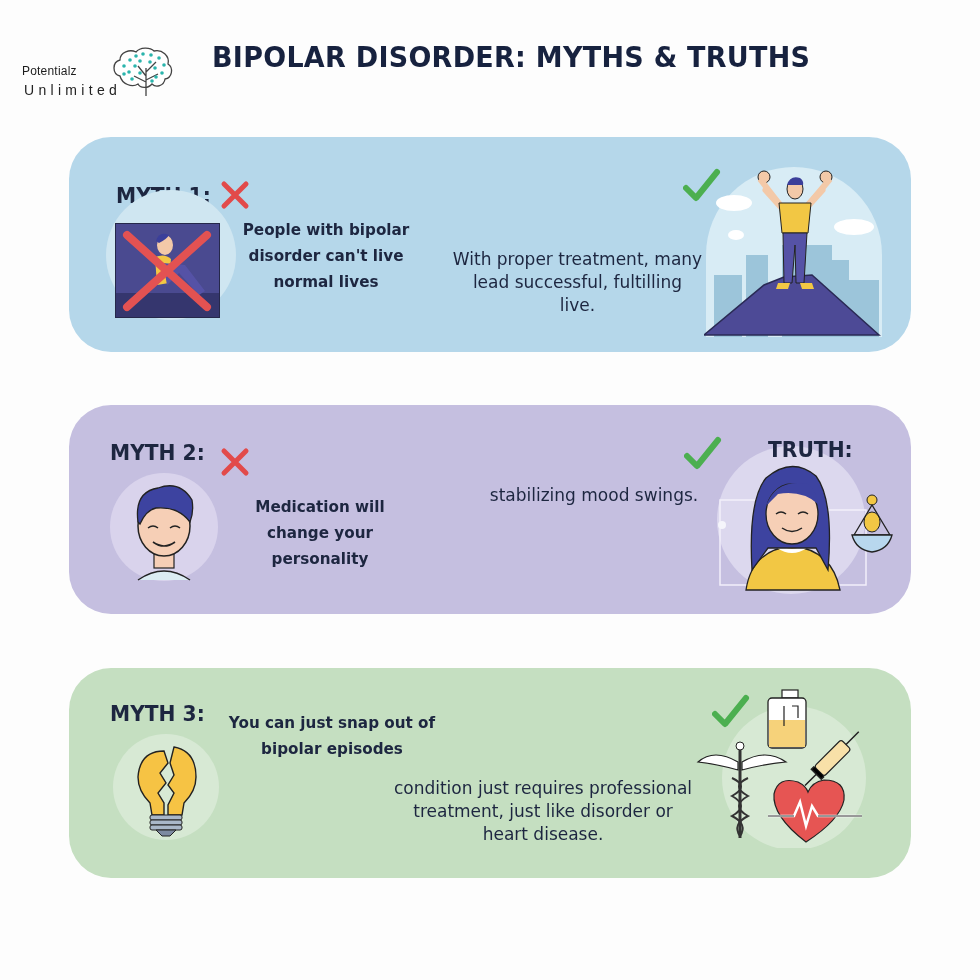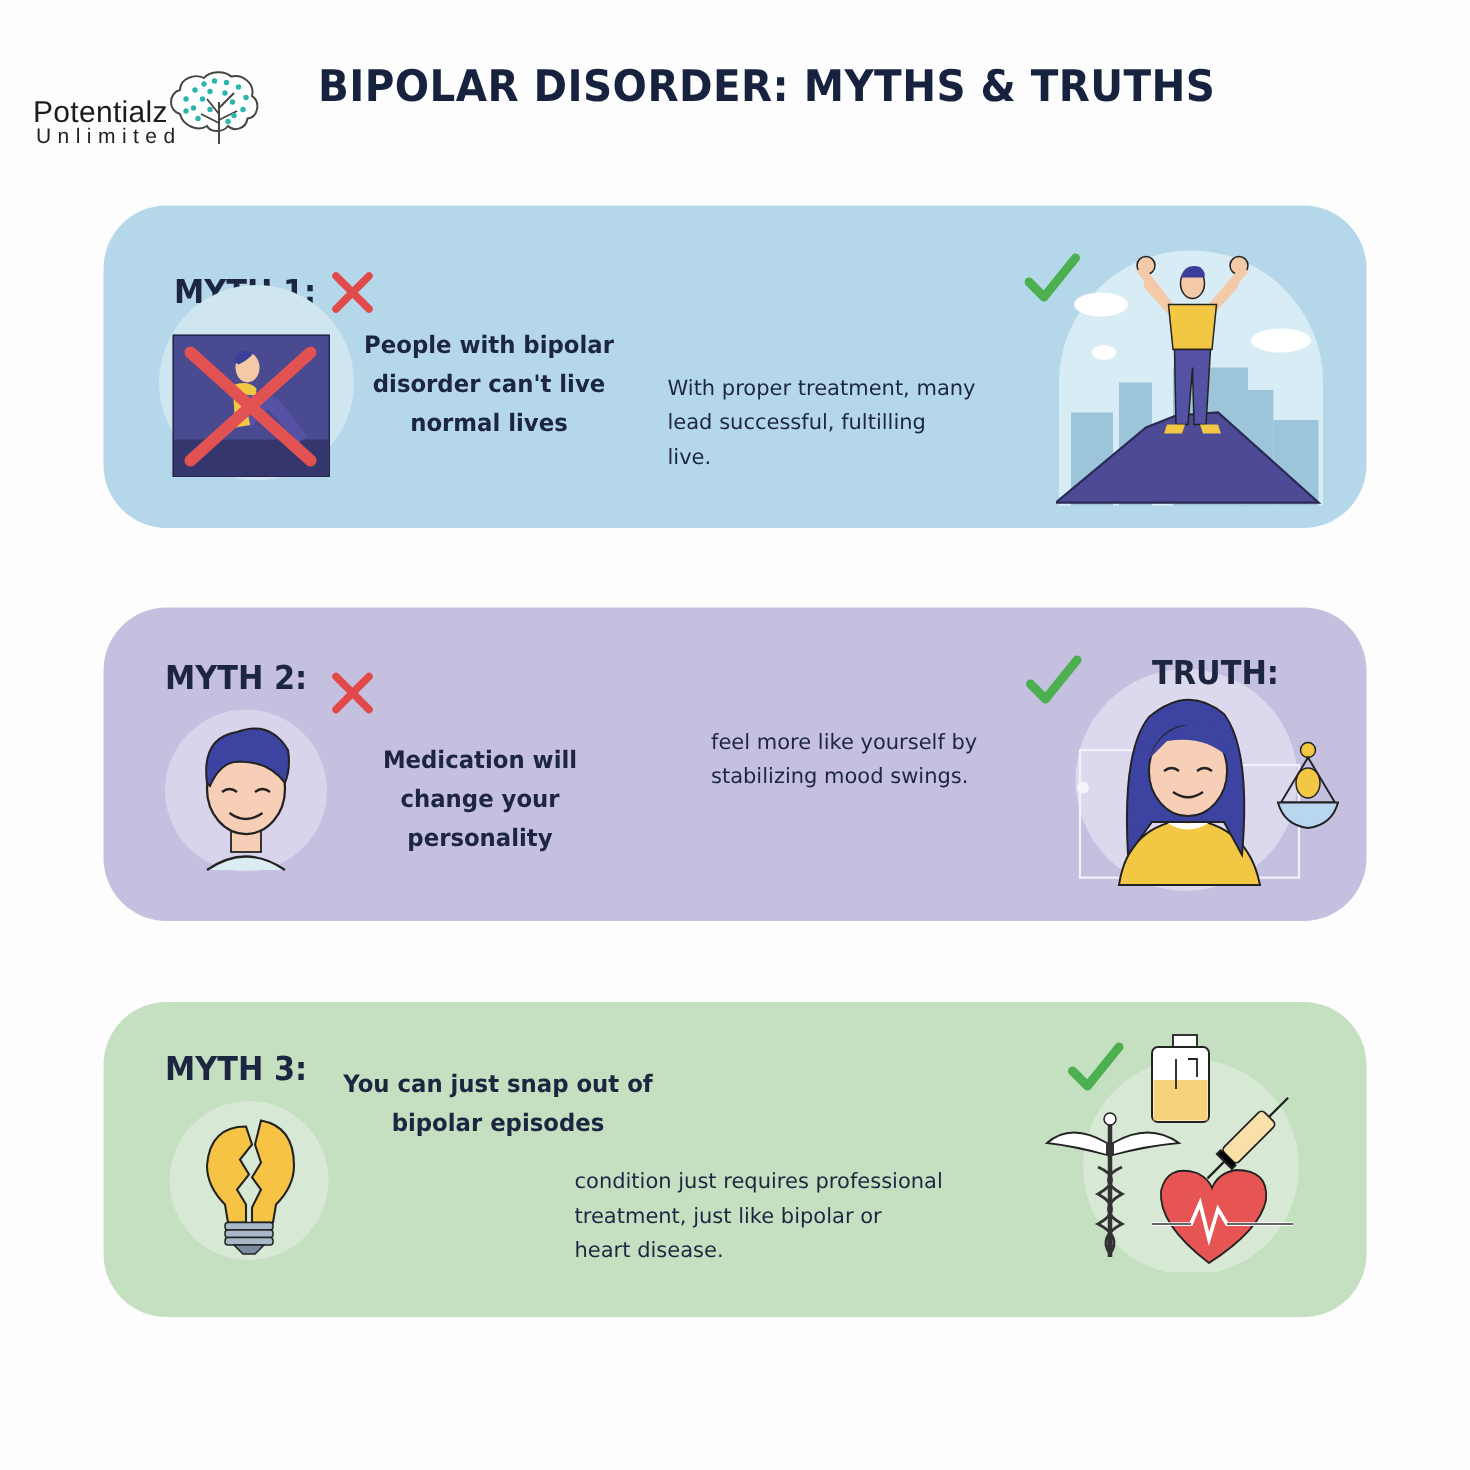--- a/index.html
+++ b/index.html
@@ -1,29 +1,29 @@
 <!DOCTYPE html>
 <html><head>
 <meta charset="utf-8">
 <style>
   html, body { margin:0; padding:0; }
   body { width:980px; height:980px; background:#fdfdfd; position:relative; overflow:hidden;
     font-family:"DejaVu Sans", sans-serif; color:#1d2640; }
   .abs { position:absolute; }
-  .logo-text { left:22px; top:64px; font-family:"Liberation Sans", sans-serif; font-size:20px; color:#1c1c1c; letter-spacing:0.2px; }
+  .logo-text { left:22px; top:64px; font-family:"Liberation Sans", sans-serif; font-size:12px; color:#1c1c1c; letter-spacing:0.2px; }
   .logo-sub { left:24px; top:82px; font-family:"Liberation Sans", sans-serif; font-size:14px; letter-spacing:4.3px; color:#222; }
   .logo-brain { left:110px; top:46px; width:64px; height:52px; }
   .title { left:212px; top:40px; font-family:"DejaVu Sans", sans-serif; font-weight:bold; font-size:29px; color:#17223f; letter-spacing:0.3px; transform:scaleX(0.93); transform-origin:left; }
   .card { position:absolute; left:69px; width:842px; border-radius:42px; }
   .c1 { top:137px; height:215px; background:#b5d7ea; }
   .c2 { top:405px; height:209px; background:#c5bfe0; }
   .c3 { top:668px; height:210px; background:#c5dfc1; }
   .myth-label { font-family:"DejaVu Sans", sans-serif; font-weight:bold; font-size:22px; color:#1d2640; transform:scaleX(0.92); transform-origin:left; }
   .myth-text { font-family:"DejaVu Sans", sans-serif; font-weight:bold; font-size:16px; line-height:26px; color:#1d2640; text-align:center; transform:scaleX(0.95); }
-  .truth-text { font-family:"DejaVu Sans", sans-serif; font-size:14px; line-height:23px; color:#1d2640; }
+  .truth-text { font-family:"DejaVu Sans", sans-serif; font-size:17px; line-height:23px; color:#1d2640;text-align:center; }
   .truth-label { font-family:"DejaVu Sans", sans-serif; font-weight:bold; font-size:22px; color:#1d2640; transform:scaleX(0.92); transform-origin:left; }
   svg { display:block; }
 </style>
 </head>
 <body>
 
 <div class="abs logo-text">Potentialz</div>
 <div class="abs logo-sub">Unlimited</div>
 <div class="abs logo-brain">
   <svg width="64" height="52" viewBox="0 0 64 52">
@@ -132,21 +132,20 @@
     <path d="M30 50 Q26 20 50 16 Q72 8 84 28 Q86 40 82 50 Q70 34 48 36 Q38 38 32 52 Z" fill="#3d43a0" stroke="#222" stroke-width="1.3"></path>
     <path d="M40 56 Q45 52 50 56 M62 56 Q67 52 72 56" stroke="#222" stroke-width="1.5" fill="none"></path>
     <path d="M45 70 Q56 78 67 70" stroke="#222" stroke-width="1.6" fill="none"></path>
   </svg>
 </div>
 <div class="abs myth-text" style="left:214px;top:494px;width:212px;">
   <div>Medication will</div>
   <div>change your personality</div>
 </div>
 <div class="abs truth-text" style="left:474px;top:484px;width:240px;">
-  <div>feel more like yourself by</div>
   <div>stabilizing mood swings.</div>
 </div>
 <div class="abs" style="left:684px;top:436px;">
   <svg width="38" height="36" viewBox="0 0 38 36">
       <path d="M3 20 L13 30 L34 4" stroke="#4caf50" stroke-width="6" fill="none" stroke-linecap="round" stroke-linejoin="round"></path>
     </svg>
 </div>
 <div class="abs" style="left:716px;top:440px;">
   <svg width="180" height="158" viewBox="0 0 180 158">
     <circle cx="75" cy="80" r="74" fill="#dcd8ee"></circle>
@@ -179,21 +178,21 @@
     <rect x="38" y="92" width="32" height="5" rx="2" fill="#a9b7c9" stroke="#222" stroke-width="1"></rect>
     <path d="M44 97 L64 97 L58 103 L50 103 Z" fill="#7d8aa1" stroke="#222" stroke-width="1"></path>
   </svg>
 </div>
 <div class="abs myth-text" style="left:222px;top:710px;width:220px;">
   <div>You can just snap out of</div>
   <div>bipolar episodes</div>
 </div>
 <div class="abs truth-text" style="left:383px;top:777px;width:320px;">
   <div>condition just requires professional</div>
-  <div>treatment, just like bipolar or</div>
+  <div>treatment, just like disorder or</div>
   <div>heart disease.</div>
 </div>
 <div class="abs" style="left:712px;top:694px;">
   <svg width="38" height="36" viewBox="0 0 38 36">
       <path d="M3 20 L13 30 L34 4" stroke="#4caf50" stroke-width="6" fill="none" stroke-linecap="round" stroke-linejoin="round"></path>
     </svg>
 </div>
 <div class="abs" style="left:694px;top:688px;">
   <svg width="175" height="160" viewBox="0 0 175 160">
     <circle cx="100" cy="90" r="72" fill="#d7e9d4"></circle>

